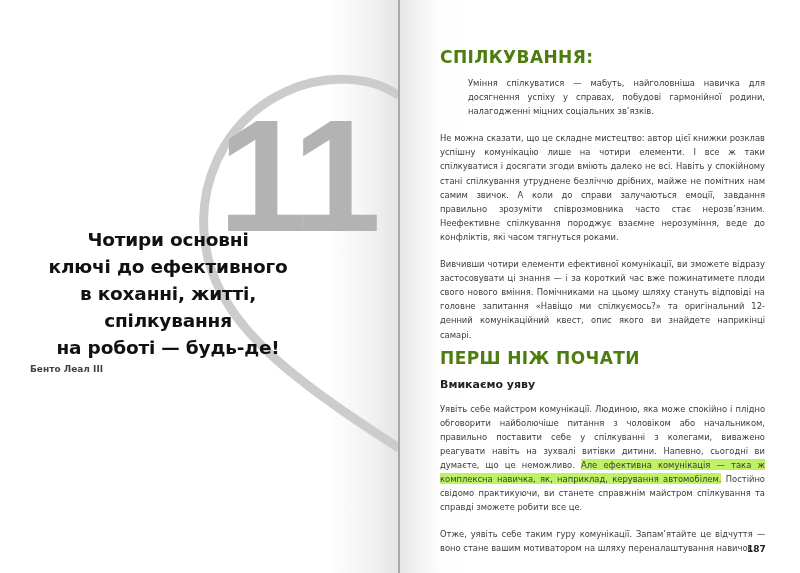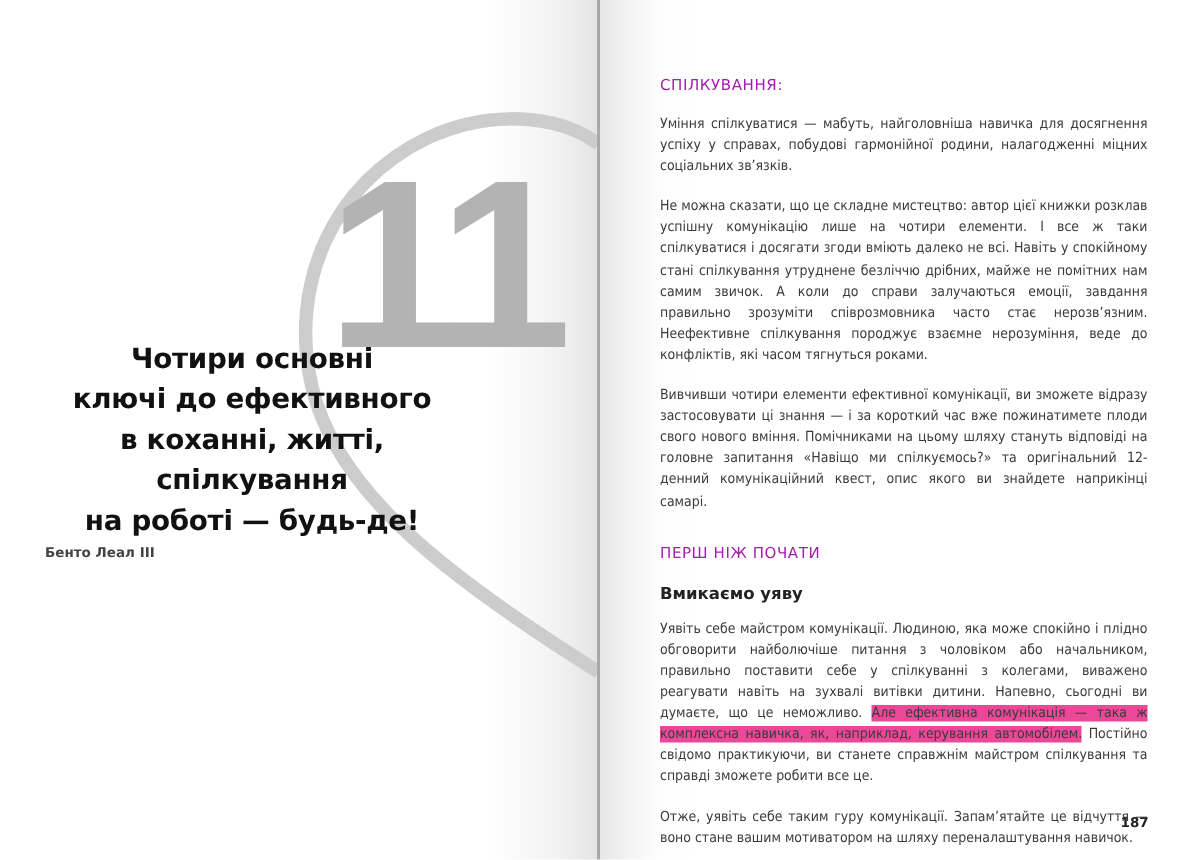--- a/index.html
+++ b/index.html
@@ -36,31 +36,31 @@
       font-size:18.5px; line-height:27px; color:#111111;
       letter-spacing:-0.2px;
     }
     .left-title div { white-space:nowrap;text-align:center; }
     .author {
       position:absolute; left:30px; top:364px;
       font-size:9px; color:#444444;font-weight:bold;
     }
     .right-content { position:absolute; left:440px; top:48px; width:325px; }
     .section-heading {
-      font-family:"DejaVu Sans", sans-serif; font-weight:normal;
-      font-size:10px; line-height:19px; color:#a21caf;
+      font-family:"DejaVu Sans", sans-serif; font-weight:bold;
+      font-size:17px; line-height:19px; color:#4d7c0f;
       letter-spacing:0.4px; margin:0;
     }
     .para {
       font-family:"DejaVu Sans Condensed", "DejaVu Sans", sans-serif;
       font-size:9.3px; line-height:14.1px; color:#3a3a3a;
       margin:0; text-align:justify;
       font-stretch:condensed;
     }
-    .hl { background:#ec4899; }
+    .hl { background:#bef264; }
     .sub-heading {
       font-weight:bold; font-size:11px; color:#222; margin:0;
     }
     .page-number {
       position:absolute; left:747px; top:544px;
       font-weight:bold; font-size:9px; color:#222;
     }
   </style>
 </head>
 <body>
@@ -85,25 +85,25 @@
 
   <div class="spine"></div>
 
   <div class="page-right"></div>
 
   <div class="right-content">
     <h2 class="section-heading">
       <div>СПІЛКУВАННЯ:</div>
     </h2>
 
-    <p class="para" style="margin-top:9px;">Уміння спілкуватися — мабуть, найголовніша навичка для досягнення успіху у справах, побудові гармонійної родини, налагодженні міцних соціальних зв’язків.</p>
+    <p class="para" style="margin-top:9px;margin-left:28px;">Уміння спілкуватися — мабуть, найголовніша навичка для досягнення успіху у справах, побудові гармонійної родини, налагодженні міцних соціальних зв’язків.</p>
     <p class="para" style="margin-top:13px;">Не можна сказати, що це складне мистецтво: автор цієї книжки розклав успішну комунікацію лише на чотири елементи. І все ж таки спілкуватися і досягати згоди вміють далеко не всі. Навіть у спокійному стані спілкування утруднене безліччю дрібних, майже не помітних нам самим звичок. А коли до справи залучаються емоції, завдання правильно зрозуміти співрозмовника часто стає нерозв’язним. Неефективне спілкування породжує взаємне нерозуміння, веде до конфліктів, які часом тягнуться роками.</p>
     <p class="para" style="margin-top:13px;">Вивчивши чотири елементи ефективної комунікації, ви зможете відразу застосовувати ці знання — і за короткий час вже пожинатимете плоди свого нового вміння. Помічниками на цьому шляху стануть відповіді на головне запитання «Навіщо ми спілкуємось?» та оригінальний 12-денний комунікаційний квест, опис якого ви знайдете наприкінці самарі.</p>
 
-    <h3 class="section-heading" style="margin-top:18px;">ПЕРШ НІЖ ПОЧАТИ</h3>
+    <h3 class="section-heading" style="margin-top:7px;">ПЕРШ НІЖ ПОЧАТИ</h3>
     <h4 class="sub-heading" style="margin-top:10px;">Вмикаємо уяву</h4>
 
     <p class="para" style="margin-top:11px;"><span>Уявіть себе майстром комунікації. Людиною, яка може спокійно і плідно обговорити найболючіше питання з чоловіком або начальником, правильно поставити себе у спілкуванні з колегами, виважено реагувати навіть на зухвалі витівки дитини. Напевно, сьогодні ви думаєте, що це неможливо. </span><span class="hl">Але ефективна комунікація — така ж комплексна навичка, як, наприклад, керування автомобілем.</span><span> Постійно свідомо практикуючи, ви станете справжнім майстром спілкування та справді зможете робити все це.</span></p>
 
     <p class="para" style="margin-top:13px;">Отже, уявіть себе таким гуру комунікації. Запам’ятайте це відчуття — воно стане вашим мотиватором на шляху переналаштування навичок.</p>
   </div>
 
   <div class="page-number">187</div>
 </div>
 

